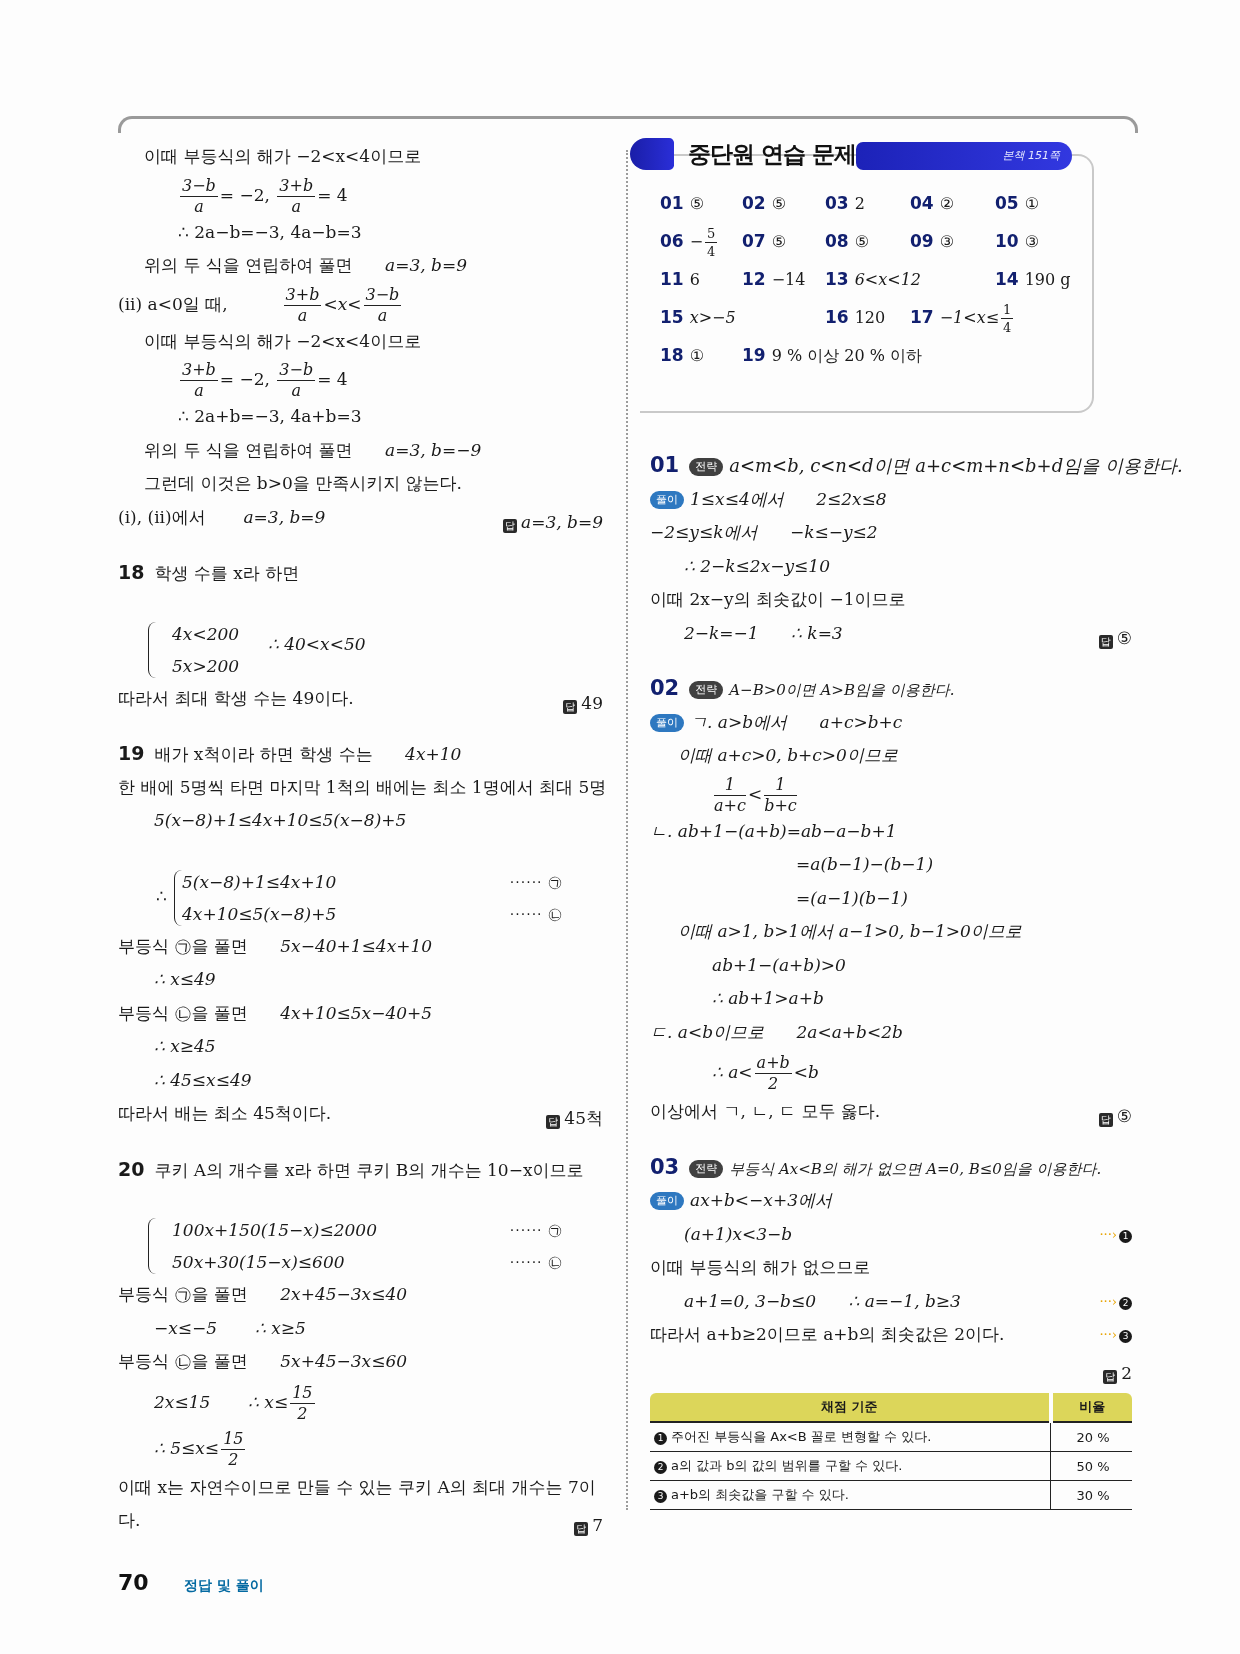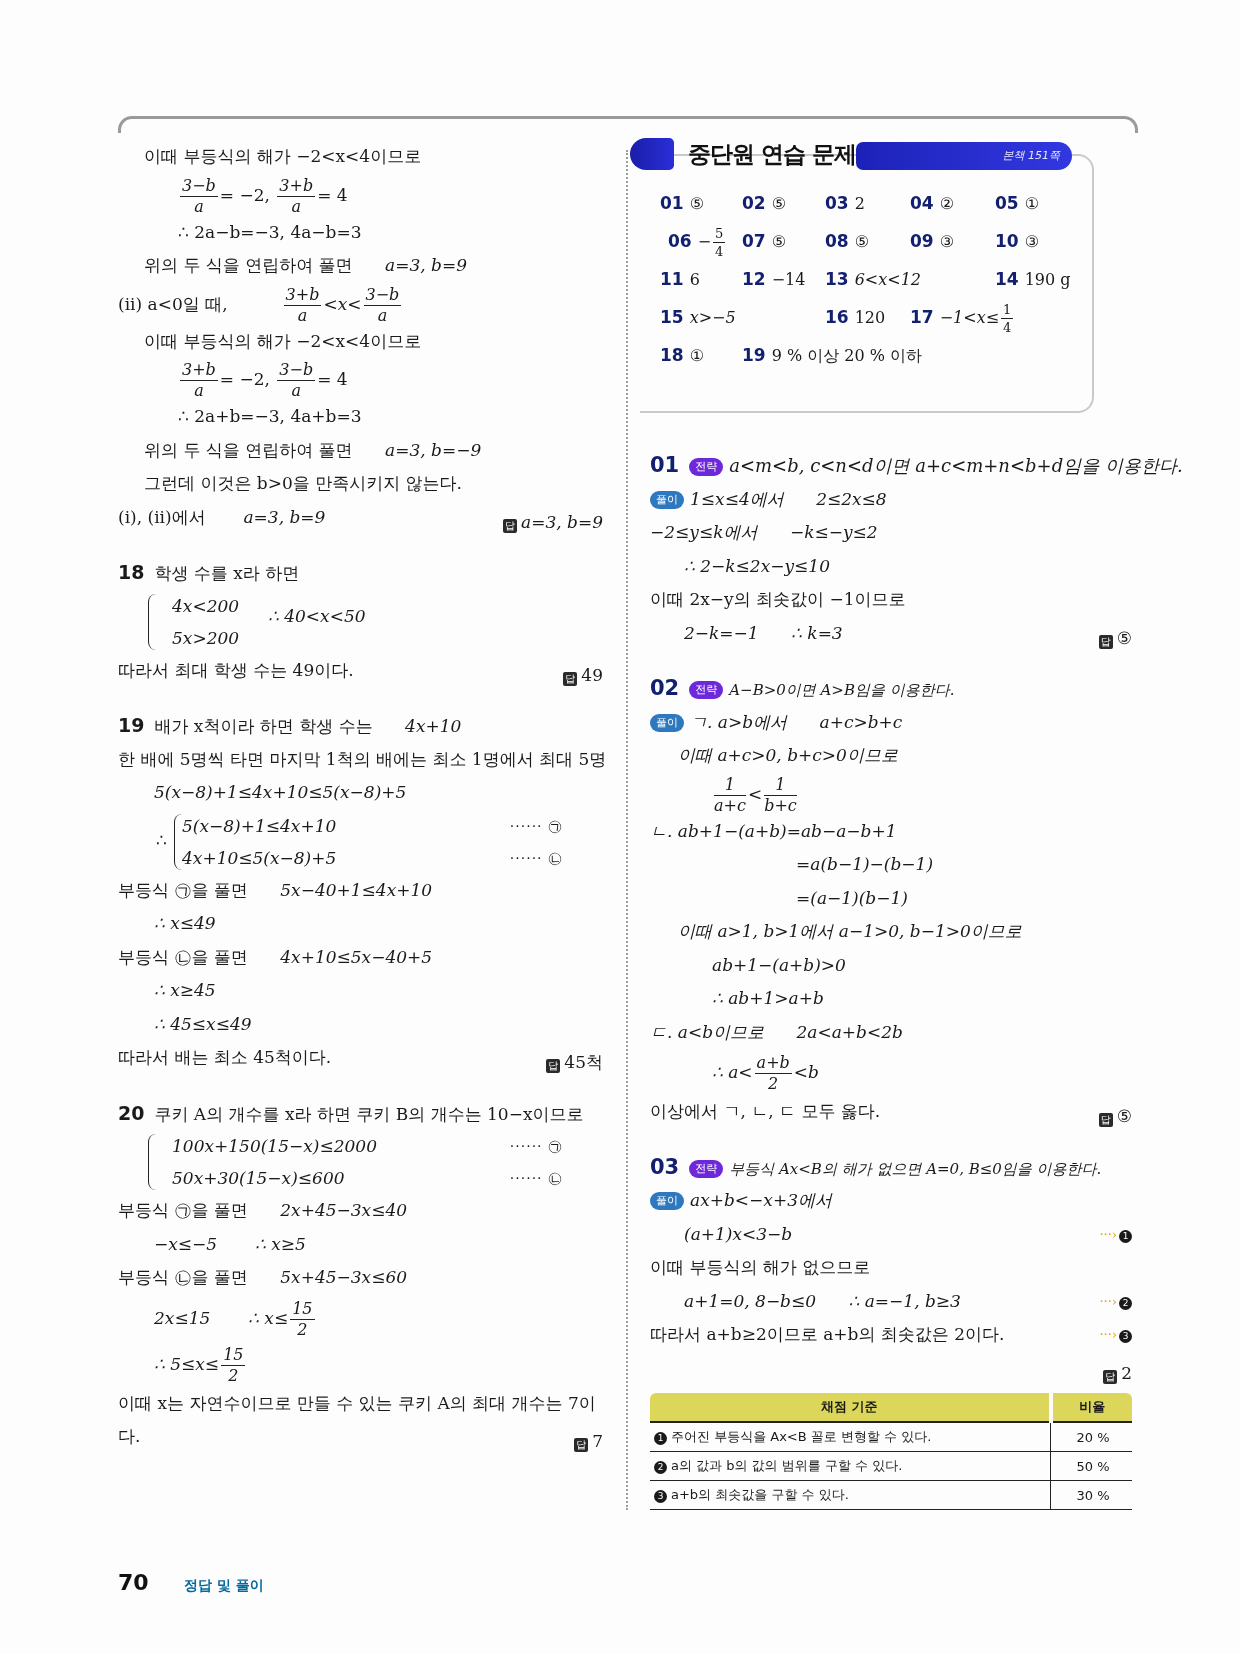--- a/index.html
+++ b/index.html
@@ -19,21 +19,21 @@
   .ans { position:absolute; right:0; top:5px; }
   .ans-box { display:inline-block; width:14px; height:14px; background:#2a2a2a; color:#fff; font-size:10px;
              line-height:14px; text-align:center; border-radius:2px; margin-right:4px; vertical-align:-1px;
              font-family:"DejaVu Sans", sans-serif; }
   .num { font-family:"DejaVu Sans", "Liberation Sans", sans-serif; font-weight:bold; font-size:19px; margin-right:10px; }
   .num-blue { color:#12206f; font-size:21px; }
   .gap { height:22px; }
   .frac { display:inline-block; vertical-align:middle; text-align:center; line-height:1; margin:0 2px; }
   .frac .n { display:block; border-bottom:1px solid #222; padding:0 2px 2px; font-size:16px; }
   .frac .d { display:block; padding-top:2px; font-size:16px; }
-  .brace-block { position:relative; padding-left:40px; height:64px; }
+  .brace-block { position:relative; padding-left:40px; height:64px;margin-top:28px; }
   .brace { position:absolute; left:30px; top:4px; width:8px; height:56px; border-left:1.5px solid #222;
            border-radius:8px 0 0 8px; }
   .brace-row { height:32px; line-height:32px; padding-left:14px; white-space:nowrap; }
   .tag { position:absolute; right:40px; font-family:"DejaVu Sans", sans-serif; font-size:14px; letter-spacing:1px; }
   .therefore-pre { position:absolute; left:38px; top:20px; }
   
   .sum-box { position:relative; width:452px; height:255px; border:2px solid #c9c9c9; border-radius:0 16px 16px 0;
              border-left:none; margin-top:14px; margin-left:-10px; }
   .sum-head { position:absolute; left:-10px; top:-18px; height:34px; width:472px; }
   .head-pill-l { position:absolute; left:0; top:0; width:44px; height:32px; background:linear-gradient(90deg,#1a1ea8,#2a2ed8);
@@ -42,21 +42,21 @@
                 color:#111; line-height:32px; letter-spacing:-1px; }
   .head-bar { position:absolute; left:226px; top:4px; width:216px; height:28px; background:linear-gradient(90deg,#1c22b8,#3238e0);
               border-radius:8px 16px 16px 8px; }
   .head-ref { position:absolute; right:12px; top:0; line-height:28px; color:#e4e6ff; font-family:"DejaVu Sans", sans-serif; font-size:11px;font-style:italic; }
   .sum-grid { position:absolute; left:20px; top:28px; width:420px; }
   .sum-row { position:relative; height:38px; line-height:38px; }
   .sum-item { position:absolute; white-space:nowrap; font-size:16px; }
   .sum-item .k { font-family:"DejaVu Sans", sans-serif; font-weight:bold; color:#12206f; font-size:17px; margin-right:6px; }
   .badge { display:inline-block; font-family:"DejaVu Sans", sans-serif; font-size:11px; color:#fff; padding:0 6px;
            height:18px; line-height:18px; border-radius:9px; vertical-align:2px; margin-right:6px; }
-  .badge-strategy { background:#6d28d9; }
+  .badge-strategy { background:#404040; }
   .badge-solution { background:#2e78c0; }
   .step { position:absolute; right:0; font-size:13px; color:#555; }
   .step .dot { display:inline-block; width:13px; height:13px; background:#1a1a1a; color:#fff; border-radius:50%;
                font-size:9px; line-height:13px; text-align:center; font-family:"DejaVu Sans", sans-serif; margin-left:2px; }
   .step .arr { color:#e8a300; }
   
   .grade { width:100%; border-collapse:collapse; margin-top:8px; font-family:"DejaVu Sans", sans-serif; font-size:13px; }
   .grade th { background:#dcd65a; height:26px; font-weight:bold; border-bottom:2px solid #222; }
   .grade th.c1 { border-radius:6px 0 0 0; }
   .grade th.c2 { border-radius:0 6px 0 0; border-left:4px solid #fdfdfd; }
@@ -163,21 +163,21 @@
     </div>
     <div class="sum-grid">
       <div class="sum-row">
         <span class="sum-item" style="left:0"><span class="k">01</span><span>⑤</span></span>
         <span class="sum-item" style="left:82px"><span class="k">02</span><span>⑤</span></span>
         <span class="sum-item" style="left:165px"><span class="k">03</span><span>2</span></span>
         <span class="sum-item" style="left:250px"><span class="k">04</span><span>②</span></span>
         <span class="sum-item" style="left:335px"><span class="k">05</span><span>①</span></span>
       </div>
       <div class="sum-row">
-        <span class="sum-item" style="left:8px"><span class="k">06</span>−<span class="frac" style="font-size:13px"><span class="n" style="font-size:13px">5</span><span class="d" style="font-size:13px">4</span></span></span>
+        <span class="sum-item" style="left:0"><span class="k">06</span>−<span class="frac" style="font-size:13px"><span class="n" style="font-size:13px">5</span><span class="d" style="font-size:13px">4</span></span></span>
         <span class="sum-item" style="left:82px"><span class="k">07</span><span>⑤</span></span>
         <span class="sum-item" style="left:165px"><span class="k">08</span><span>⑤</span></span>
         <span class="sum-item" style="left:250px"><span class="k">09</span><span>③</span></span>
         <span class="sum-item" style="left:335px"><span class="k">10</span><span>③</span></span>
       </div>
       <div class="sum-row">
         <span class="sum-item" style="left:0"><span class="k">11</span><span>6</span></span>
         <span class="sum-item" style="left:82px"><span class="k">12</span><span>−14</span></span>
         <span class="sum-item m" style="left:165px"><span class="k" style="font-style:normal">13</span><span>6&lt;x&lt;12</span></span>
         <span class="sum-item" style="left:335px"><span class="k">14</span><span>190 g</span></span>
@@ -223,21 +223,21 @@
   <div class="line"><span>이상에서 ㄱ, ㄴ, ㄷ 모두 옳다.</span>
     <span class="ans"><span class="ans-box">답</span><span>⑤</span></span></div>
 
   <div class="gap"></div>
 
   <div class="line"><span class="num num-blue">03</span><span class="badge badge-strategy">전략</span><span class="m" style="font-size:15px">부등식 Ax&lt;B의 해가 없으면 A=0, B≤0임을 이용한다.</span></div>
   <div class="line"><span class="badge badge-solution">풀이</span><span class="m">ax+b&lt;−x+3에서</span></div>
   <div class="line m" style="padding-left:34px"><span>(a+1)x&lt;3−b</span>
     <span class="step" style="font-style:normal"><span class="arr">···›</span><span class="dot">1</span></span></div>
   <div class="line">이때 부등식의 해가 없으므로</div>
-  <div class="line m" style="padding-left:34px"><span>a+1=0, 8−b≤0</span>&nbsp;&nbsp;&nbsp;&nbsp;&nbsp;&nbsp;<span>∴ a=−1, b≥3</span>
+  <div class="line m" style="padding-left:34px"><span>a+1=0, 3−b≤0</span>&nbsp;&nbsp;&nbsp;&nbsp;&nbsp;&nbsp;<span>∴ a=−1, b≥3</span>
     <span class="step" style="font-style:normal"><span class="arr">···›</span><span class="dot">2</span></span></div>
   <div class="line"><span>따라서 a+b≥2이므로 a+b의 최솟값은 2이다.</span>
     <span class="step"><span class="arr">···›</span><span class="dot">3</span></span></div>
   <div class="line">
     <span class="ans"><span class="ans-box">답</span><span>2</span></span>
     </div>
 
   <table class="grade">
     <tbody>
         <tr>

